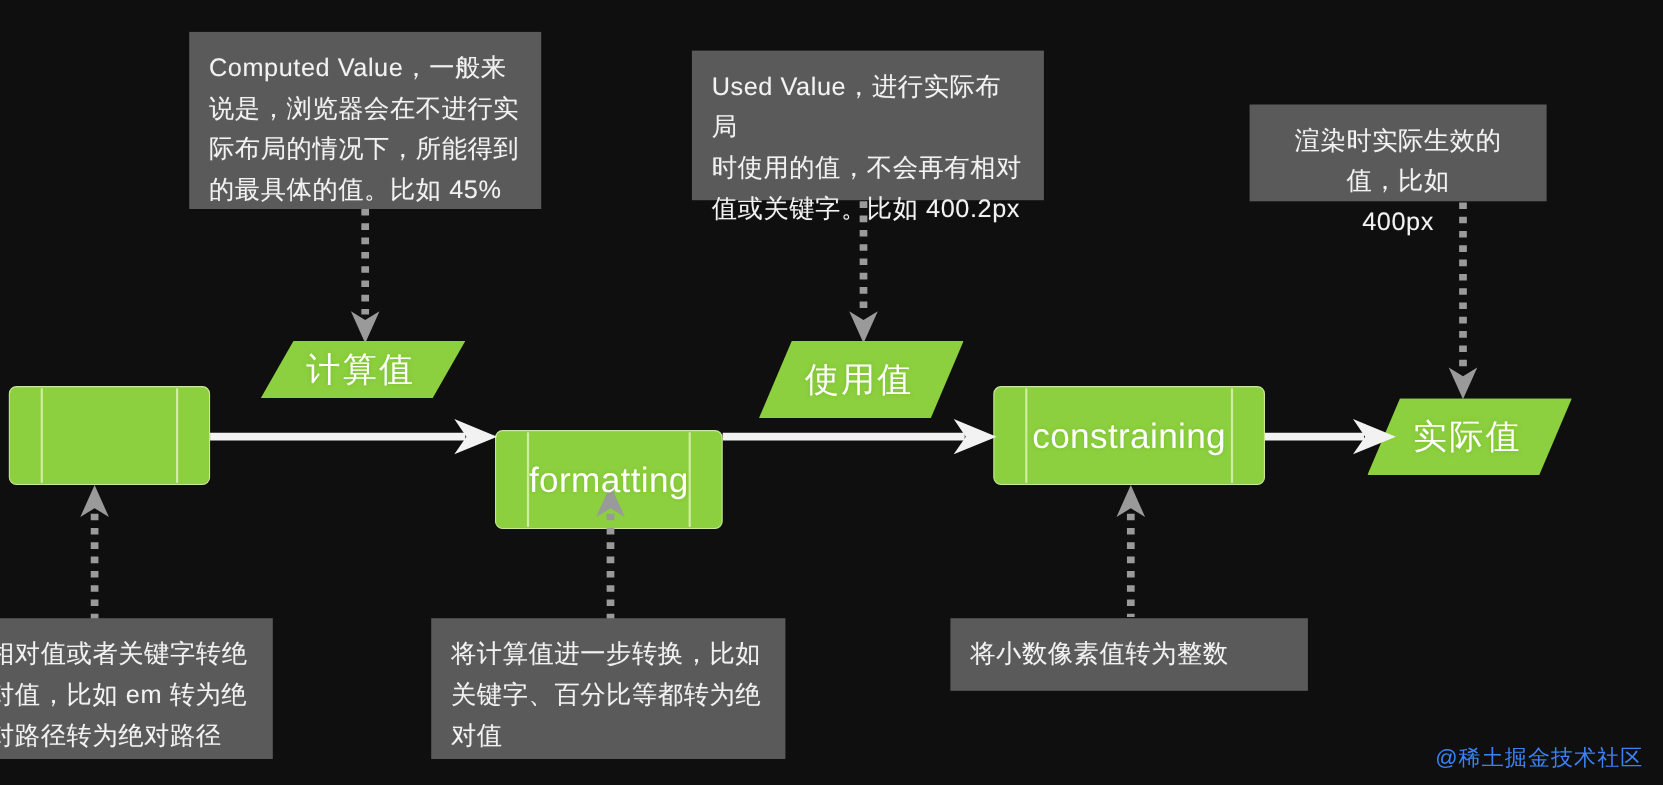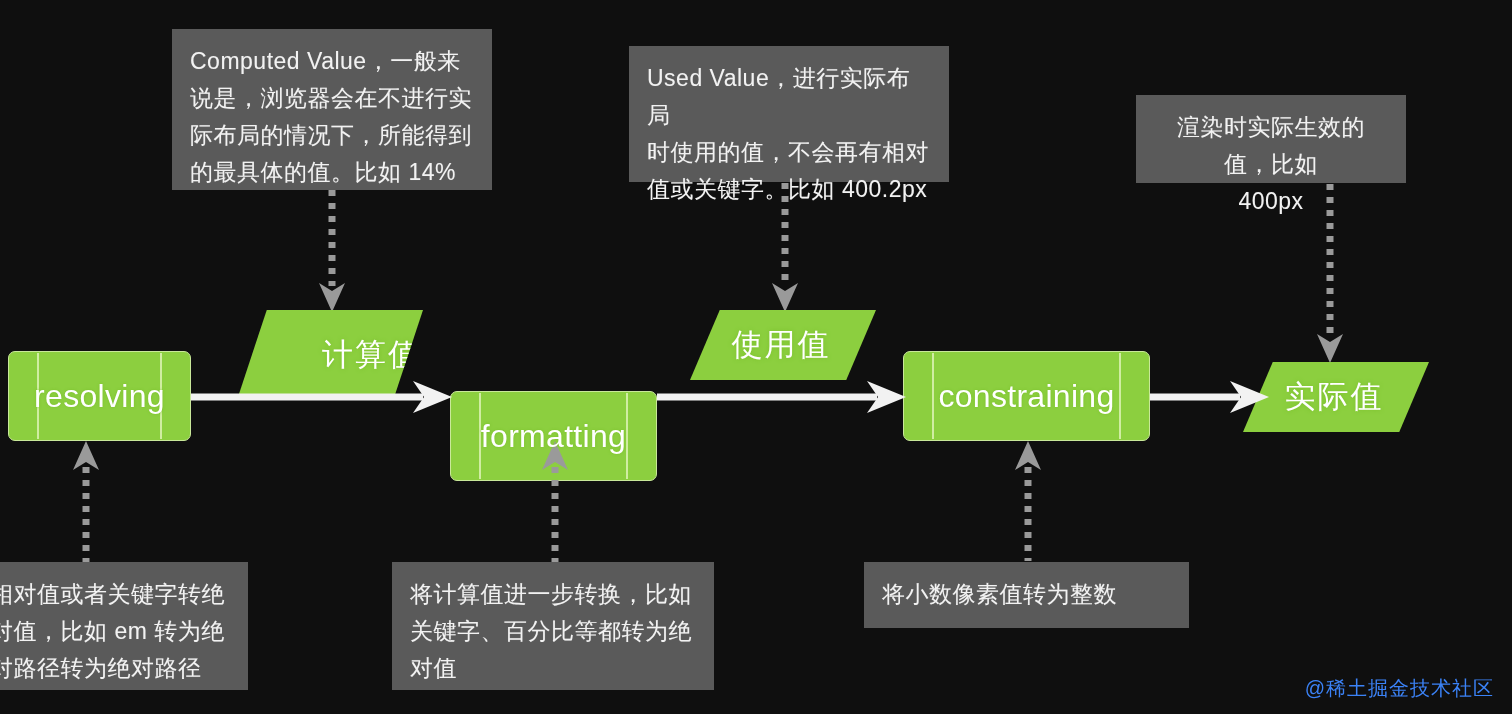--- a/index.html
+++ b/index.html
@@ -93,21 +93,21 @@
   }
 </style>
 </head>
 <body>
 
 <div id="canvas">
 
   <div class="note" style="left:172px; top:29px; width:320px; height:161px;">Computed Value，一般来
 说是，浏览器会在不进行实
 际布局的情况下，所能得到
-的最具体的值。比如 14%</div>
+的最具体的值。比如 45%</div>
 
   <div class="note" style="left:629px; top:46px; width:320px; height:136px;">Used Value，进行实际布局
 时使用的值，不会再有相对
 值或关键字。比如 400.2px</div>
 
   <div class="note" style="left:1136px; top:95px; width:270px; height:88px;text-align:center;">渲染时实际生效的值，比如
 400px</div>
 
   <svg class="arrow-svg" style="left:318px; top:190px;" width="28" height="125" viewBox="0 0 28 125">
     <line x1="14" y1="0" x2="14" y2="96" stroke="#9a9a9a" stroke-width="7" stroke-dasharray="6 7" stroke-linecap="butt"></line>
@@ -117,39 +117,38 @@
   <svg class="arrow-svg" style="left:771px; top:183px;" width="28" height="132" viewBox="0 0 28 132">
     <line x1="14" y1="0" x2="14" y2="102" stroke="#9a9a9a" stroke-width="7" stroke-dasharray="6 7" stroke-linecap="butt"></line>
     <path d="M14 129 L1 100 L14 108 L27 100 Z" fill="#9a9a9a"></path>
   </svg>
 
   <svg class="arrow-svg" style="left:1316px; top:184px;" width="28" height="182" viewBox="0 0 28 182">
     <line x1="14" y1="0" x2="14" y2="152" stroke="#9a9a9a" stroke-width="7" stroke-dasharray="6 7" stroke-linecap="butt"></line>
     <path d="M14 179 L1 150 L14 158 L27 150 Z" fill="#9a9a9a"></path>
   </svg>
 
-  <div class="data-shape" style="left:237px; top:310px; width:186px; height:90px;
-              clip-path: polygon(16% 0%, 100% 0%, 84% 100%, 0% 100%); justify-content: flex-end;">
+  <div class="data-shape" style="left:237px; top:310px; width:186px; height:52px;
+              clip-path: polygon(16% 0%, 100% 0%, 84% 100%, 0% 100%);">
     <span class="dlabel">计算值</span>
   </div>
 
   <div class="data-shape" style="left:690px; top:310px; width:186px; height:70px;
               clip-path: polygon(16% 0%, 100% 0%, 84% 100%, 0% 100%);">
     <span class="dlabel">使用值</span>
   </div>
 
   <div class="data-shape" style="left:1243px; top:362px; width:186px; height:70px;
               clip-path: polygon(16% 0%, 100% 0%, 84% 100%, 0% 100%);">
     <span class="dlabel">实际值</span>
   </div>
 
   <div class="proc" style="left:8px; top:351px; width:183px; height:90px;">
     <span class="bar left"></span>
     <span class="bar right"></span>
-    <span class="plabel">resolving</span>
   </div>
 
   <div class="proc" style="left:450px; top:351px; width:207px; height:90px;margin-top:40px;">
     <span class="bar left"></span>
     <span class="bar right"></span>
     <span class="plabel">formatting</span>
   </div>
 
   <div class="proc" style="left:903px; top:351px; width:247px; height:90px;">
     <span class="bar left"></span>

